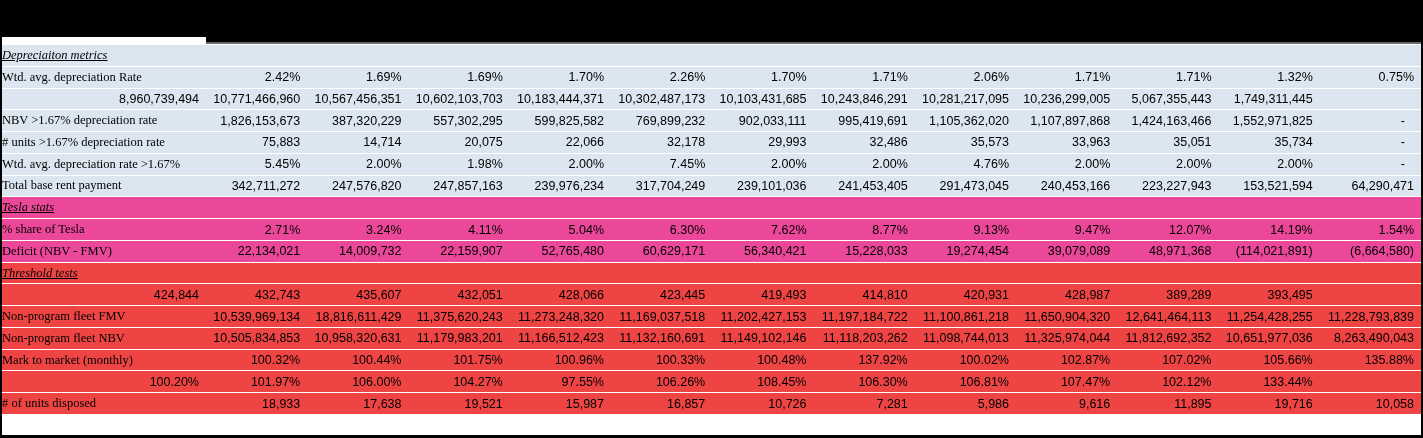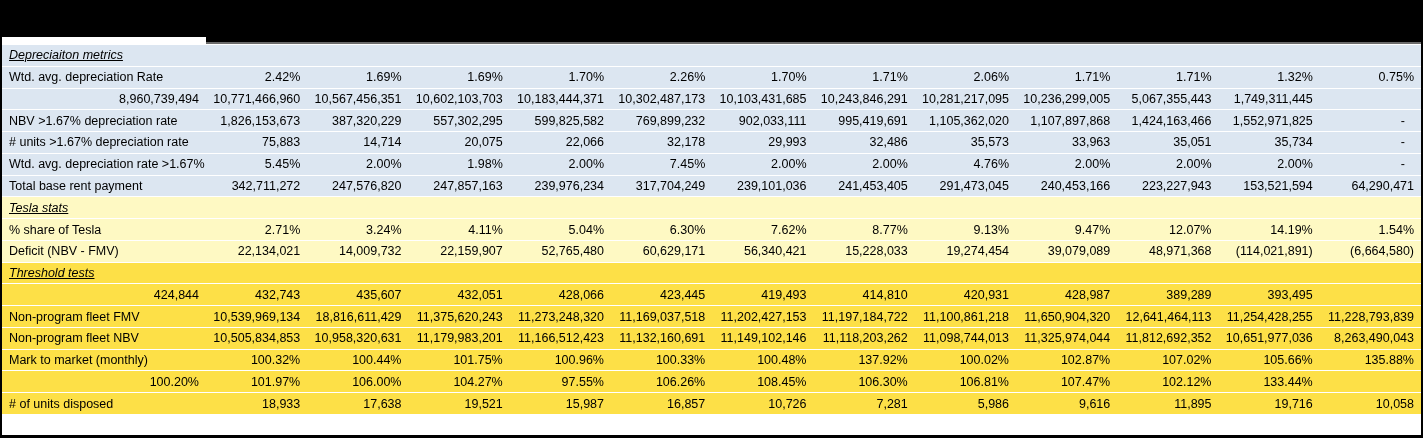--- a/index.html
+++ b/index.html
@@ -32,23 +32,23 @@
   }
   .row{
     display:grid;
     grid-template-columns:204px repeat(12,1fr);
     height:21.77px;
     box-sizing:border-box;
     border-top:1px solid #fff;
     align-items:center;
   }
   .label{
-    padding-left:7px;
     white-space:nowrap;
     overflow:hidden;
+    font-family:Liberation Serif, serif;
   }
   .section-title{
     font-style:italic;
     text-decoration:underline;
   }
   .cell{
     text-align:right;
     padding-right:7px;
     white-space:nowrap;
     overflow:hidden;
@@ -152,21 +152,21 @@
           <div class="cell">317,704,249</div>
           <div class="cell">239,101,036</div>
           <div class="cell">241,453,405</div>
           <div class="cell">291,473,045</div>
           <div class="cell">240,453,166</div>
           <div class="cell">223,227,943</div>
           <div class="cell">153,521,594</div>
           <div class="cell">64,290,471</div>
         </div>
       </div>
-      <div style="background: #fef9c3;">
+      <div style="background: #ec4899;">
         <div class="row">
           <div class="label section-title">Tesla stats</div>
         </div>
         <div class="row">
           <div class="label">% share of Tesla</div>
           <div class="cell">2.71%</div>
           <div class="cell">3.24%</div>
           <div class="cell">4.11%</div>
           <div class="cell">5.04%</div>
           <div class="cell">6.30%</div>
@@ -187,21 +187,21 @@
           <div class="cell">60,629,171</div>
           <div class="cell">56,340,421</div>
           <div class="cell">15,228,033</div>
           <div class="cell">19,274,454</div>
           <div class="cell">39,079,089</div>
           <div class="cell">48,971,368</div>
           <div class="cell">(114,021,891)</div>
           <div class="cell">(6,664,580)</div>
         </div>
       </div>
-      <div style="background: #fde047;">
+      <div style="background: #ef4444;">
         <div class="row">
           <div class="label section-title">Threshold tests</div>
         </div>
         <div class="row">
           <div class="cell">424,844</div>
           <div class="cell">432,743</div>
           <div class="cell">435,607</div>
           <div class="cell">432,051</div>
           <div class="cell">428,066</div>
           <div class="cell">423,445</div>

